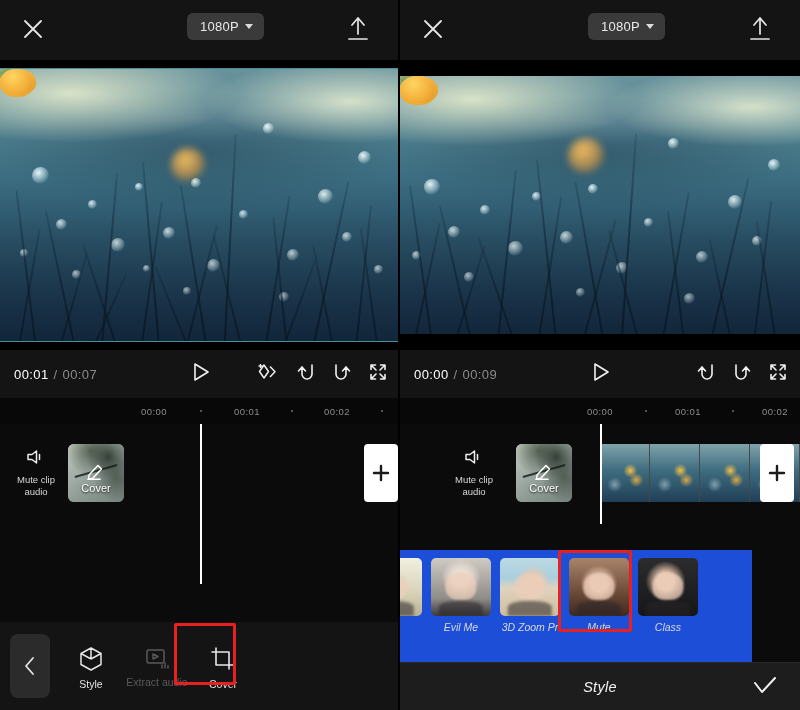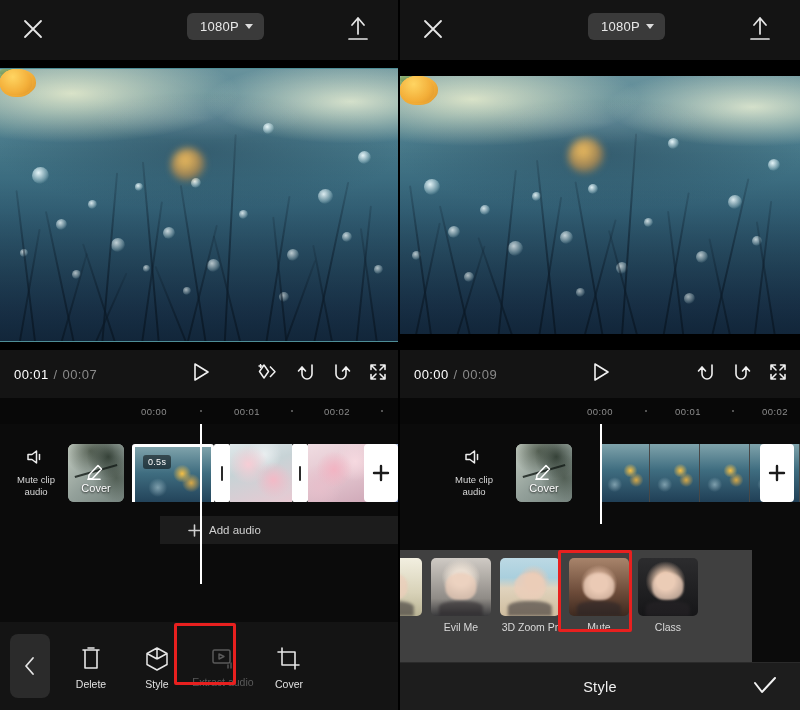--- a/index.html
+++ b/index.html
@@ -294,21 +294,22 @@
   .tool.disabled svg { stroke: #5a5a5a !important; }
   .hl-box {
     position: absolute; border: 3px solid #e8201f; border-radius: 2px;
     pointer-events: none; z-index: 20;
   }
   .hl-style { left: 174px; bottom: 25px; width: 62px; height: 62px; }
 
   
   .style-panel {
     position: absolute; bottom: 0; left: 0; width: 352px; height: 160px;
-    background: #404040;
+    background: #1d4ed8;
+    font-style: italic;
   }
   .style-row {
     position: absolute; top: 8px; left: 0; width: 400px; height: 80px;
     display: flex; gap: 9px; padding-left: 0; overflow: hidden;
   }
   .style-item { width: 60px; flex: none; text-align: center; cursor: pointer; }
   .style-item:first-child { margin-left: -38px; }
   .thumb {
     width: 60px; height: 58px; border-radius: 5px; overflow: hidden; position: relative;
   }
@@ -527,76 +528,39 @@
         <div class="cover-art"></div>
         <div class="cover-pencil">
           <svg width="22" height="20" viewBox="0 0 22 20">
               <path d="M4 15 L13 5.5 L16.5 9 L7.5 18.5 L3.5 19 Z" fill="none" stroke="#fff" stroke-width="1.5" stroke-linejoin="round"></path>
               <path d="M3 19.3 L15 19.3" stroke="#fff" stroke-width="1.6" stroke-linecap="round"></path>
             </svg>
         </div>
         <div class="cover-label">Cover</div>
       </div>
 
-      <div class="strip">
-        <div class="clip selected" style="width:76px;">
-          <div class="clip-img img-flowers-teal"></div>
-          <div class="badge-dur">0.5s</div>
-        </div>
-        <div class="splitter">
-            <span></span>
-          </div>
-        <div class="clip" style="width:62px;">
-          <div class="clip-img img-pink1"></div>
-        </div>
-        <div class="splitter">
-            <span></span>
-          </div>
-        <div class="clip" style="width:62px;">
-          <div class="clip-img img-pink2"></div>
-        </div>
-        <div class="splitter">
-            <span></span>
-          </div>
-        <div class="clip" style="width:46px;">
-          <div class="clip-img img-blue"></div>
-        </div>
-
-      </div>
 
       <div class="add-clip">
         <svg width="20" height="20" viewBox="0 0 20 20">
             <path d="M10 3 L10 17 M3 10 L17 10" stroke="#1b1b1b" stroke-width="2.4" stroke-linecap="round"></path>
           </svg>
       </div>
 
-      <div class="add-audio">
-        <svg width="13" height="13" viewBox="0 0 13 13">
-            <path d="M6.5 1 L6.5 12 M1 6.5 L12 6.5" stroke="#d0d0d0" stroke-width="1.6" stroke-linecap="round"></path>
-          </svg>
-        <span>Add audio</span>
-      </div>
 
       <div class="playhead"></div>
     </div>
 
     <div class="bottombar">
       <div class="back-btn">
         <svg width="14" height="20" viewBox="0 0 14 20">
             <path d="M10 2 L3 10 L10 18" fill="none" stroke="#e4e4e4" stroke-width="1.8" stroke-linecap="round" stroke-linejoin="round"></path>
           </svg>
       </div>
       <div class="tools">
 
-        <div class="tool">
-          <svg width="24" height="26" viewBox="0 0 24 26">
-              <path d="M4 4 L20 4 M6 4 L6 22 L18 22 L18 4 M9 2 L15 2" fill="none" stroke="#e6e6e6" stroke-width="1.6" stroke-linecap="round" stroke-linejoin="round"></path>
-            </svg>
-          <div class="tl">Delete</div>
-        </div>
 
 
         <div class="tool">
           <svg width="26" height="26" viewBox="0 0 26 26">
               <path d="M13 2 L23 7.5 L23 18.5 L13 24 L3 18.5 L3 7.5 Z M13 2 L13 13 M13 13 L23 7.5 M13 13 L3 7.5" fill="none" stroke="#e6e6e6" stroke-width="1.5" stroke-linejoin="round"></path>
             </svg>
           <div class="tl">Style</div>
         </div>
 
         <div class="tool disabled">

